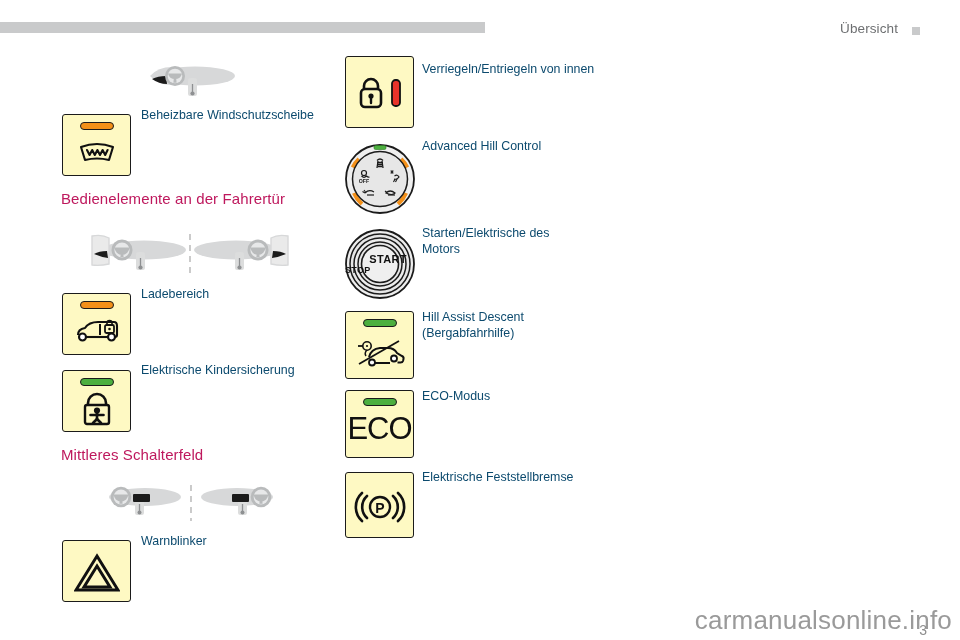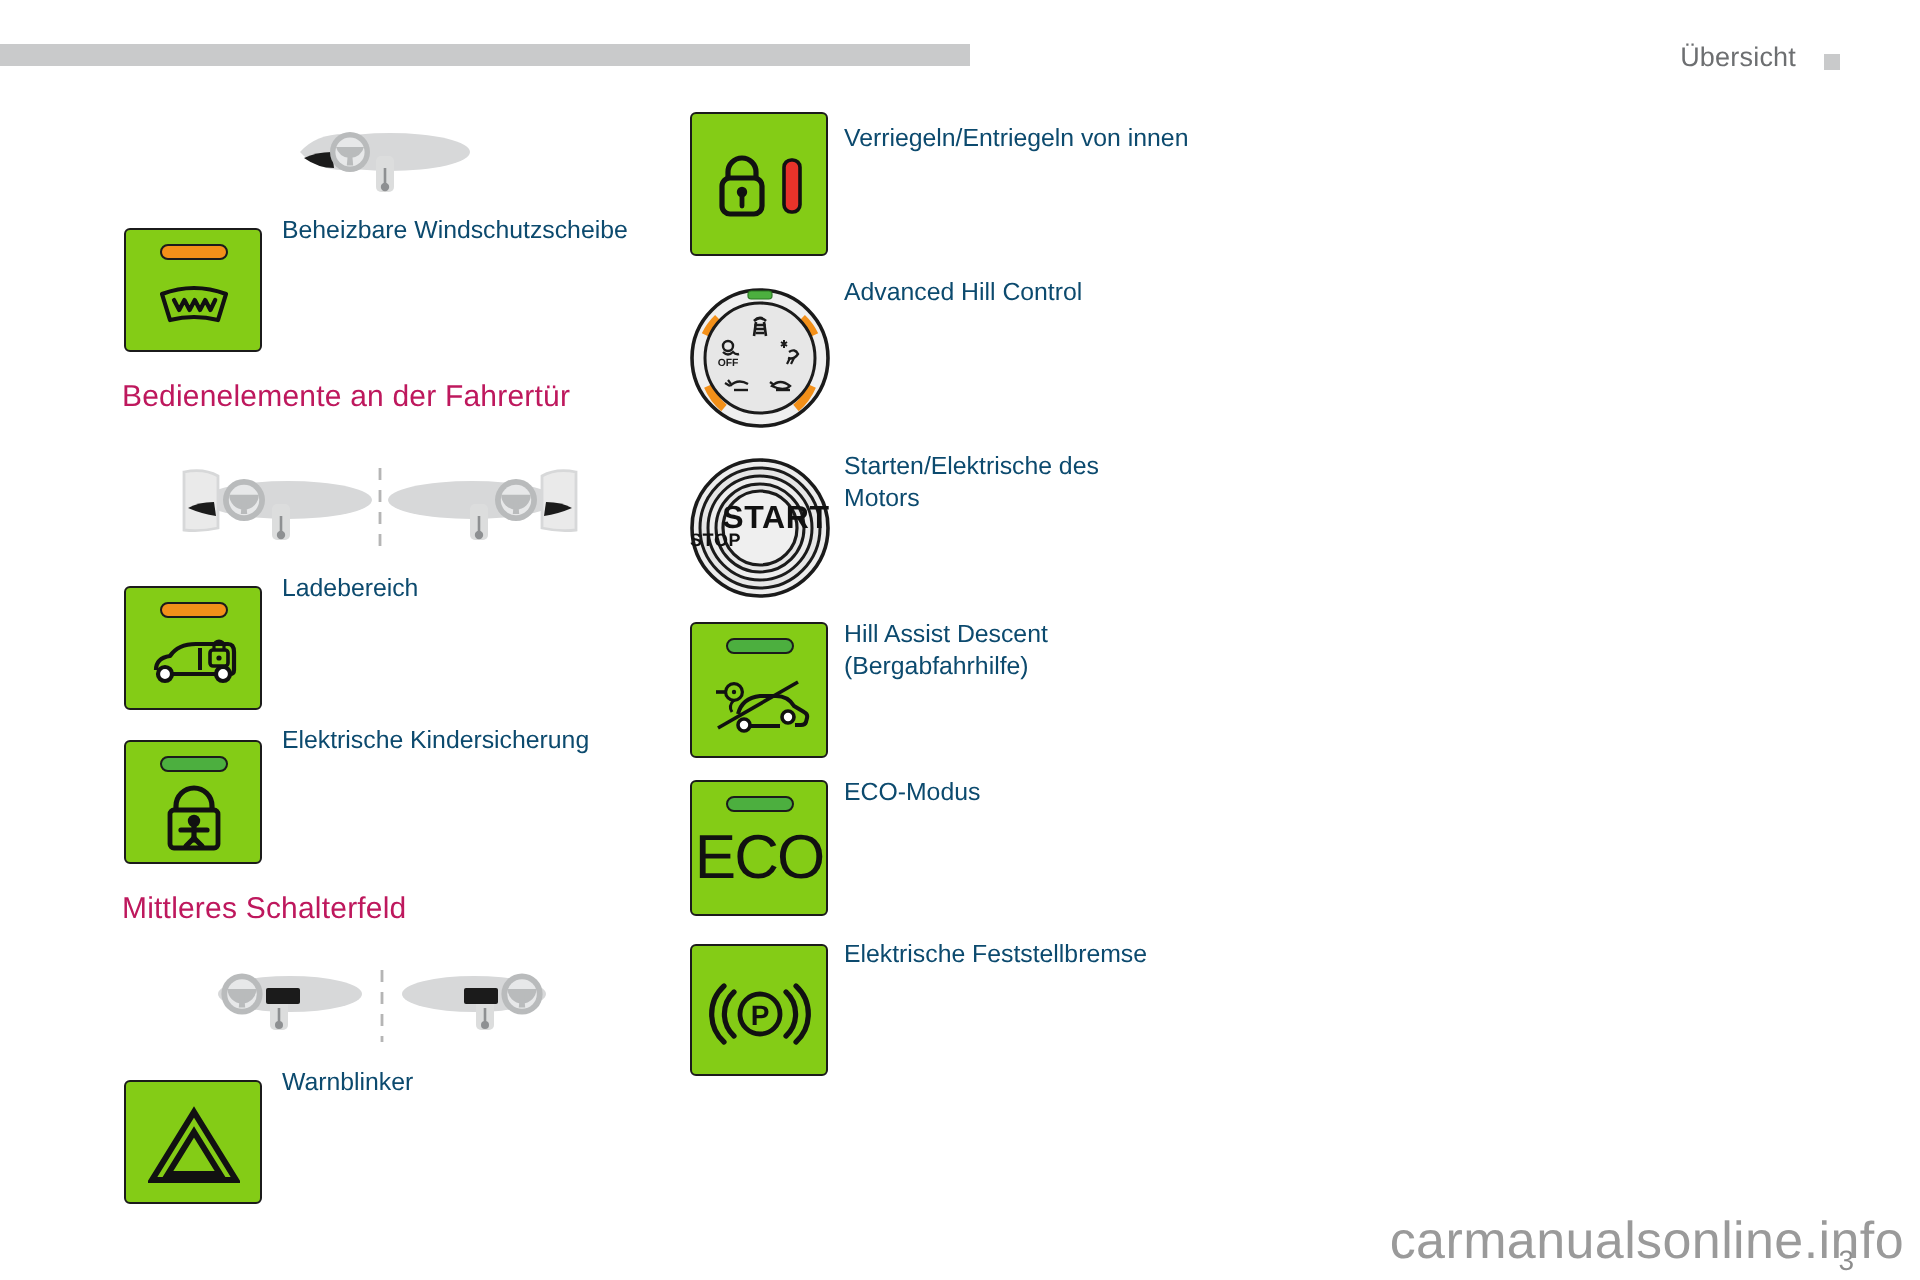--- a/index.html
+++ b/index.html
@@ -56,21 +56,21 @@
     font-size: 15px;
     font-weight: normal;
     color: #be185d;
     letter-spacing: .1px;
     white-space: nowrap;
   }
 
   
   .tile {
     position: absolute;
-    background: #84cc16;
+    background: #fef9c3;
     border: 1.6px solid #1b1b1b;
     border-radius: 3px;
     box-sizing: border-box;
   }
   .led {
     position: absolute;
     left: 50%;
     transform: translateX(-50%);
     width: 34px;
     height: 8px;
@@ -111,21 +111,21 @@
   }
 
   .eco-text {
     font-size: 31px;
     font-weight: 400;
     font-family: "Liberation Sans", sans-serif;
     letter-spacing: -1px;
     color: #111;
   }
   .start-text {
-    font-size: 16px;
+    font-size: 11px;
     font-weight: bold;
     letter-spacing: .3px;
     line-height: 11px;
     text-align: center;
     color: #111;
     padding-left: 16px;
   }
   .stop-text {
     font-size: 9px;
     font-weight: bold;

